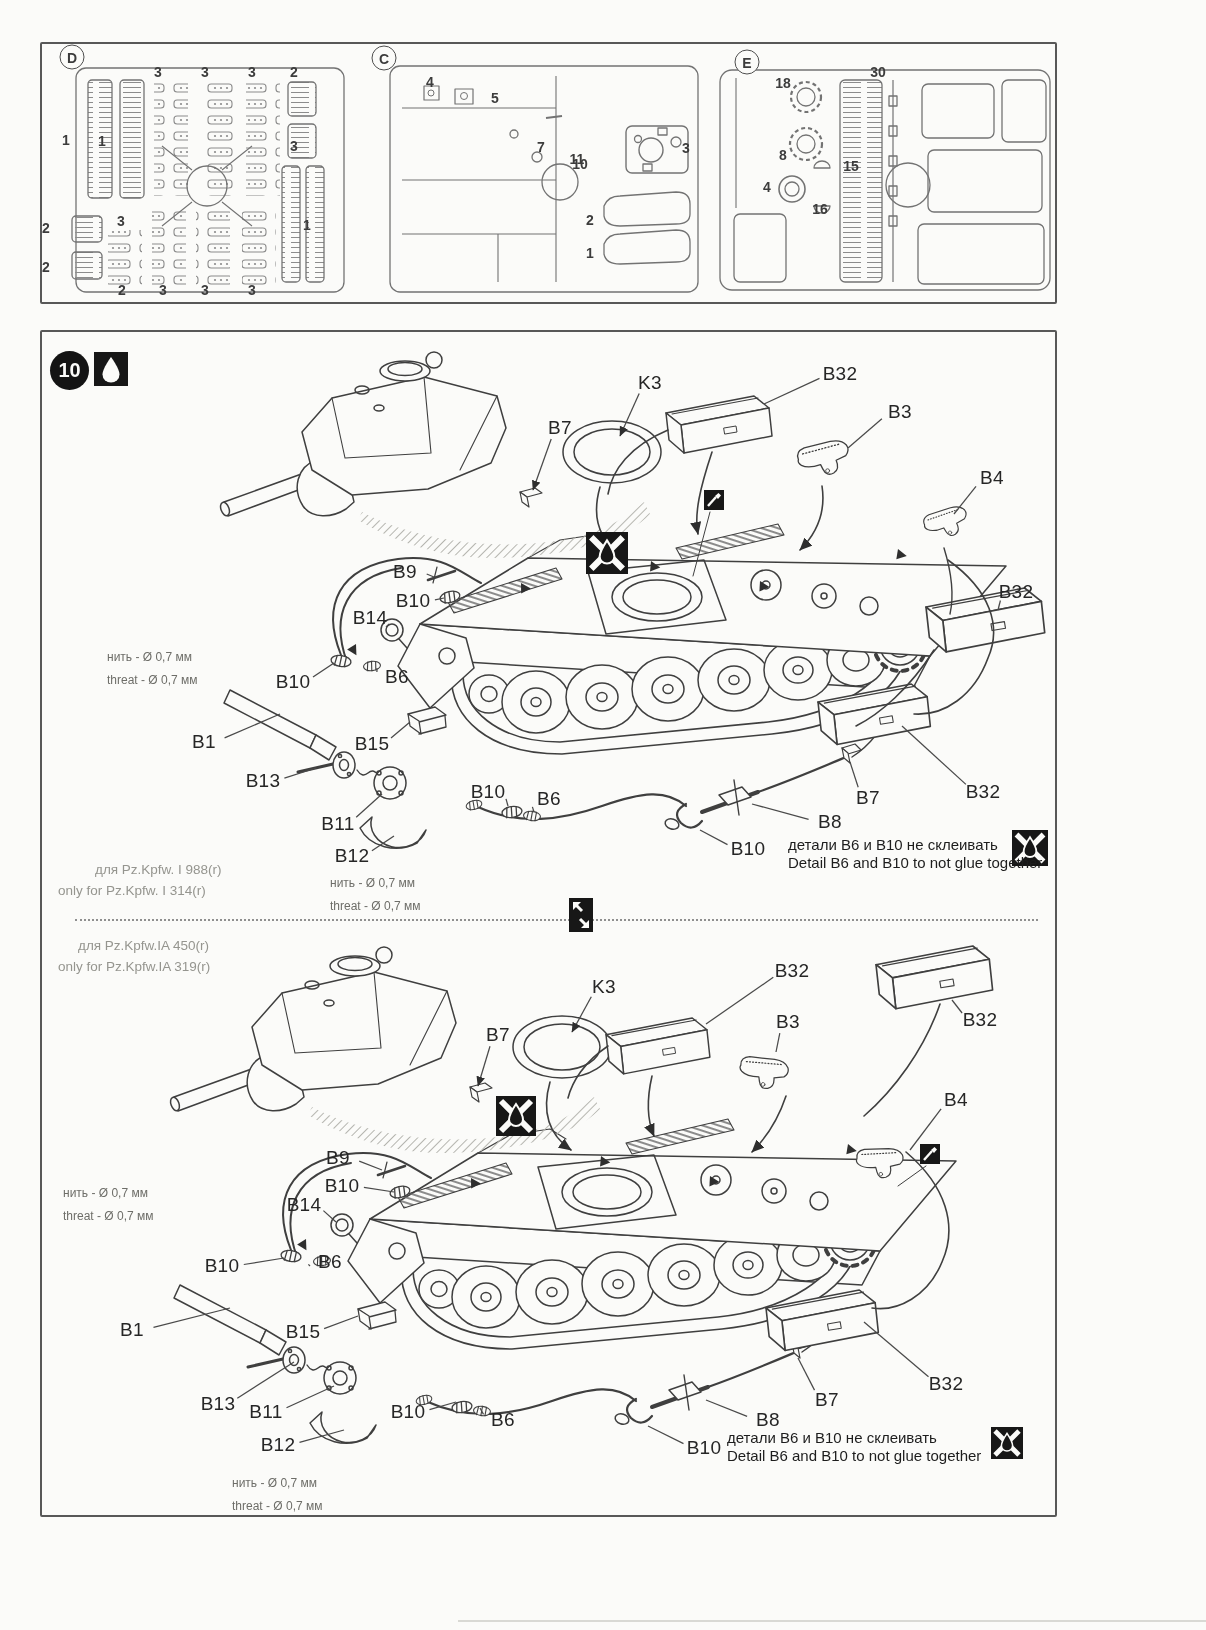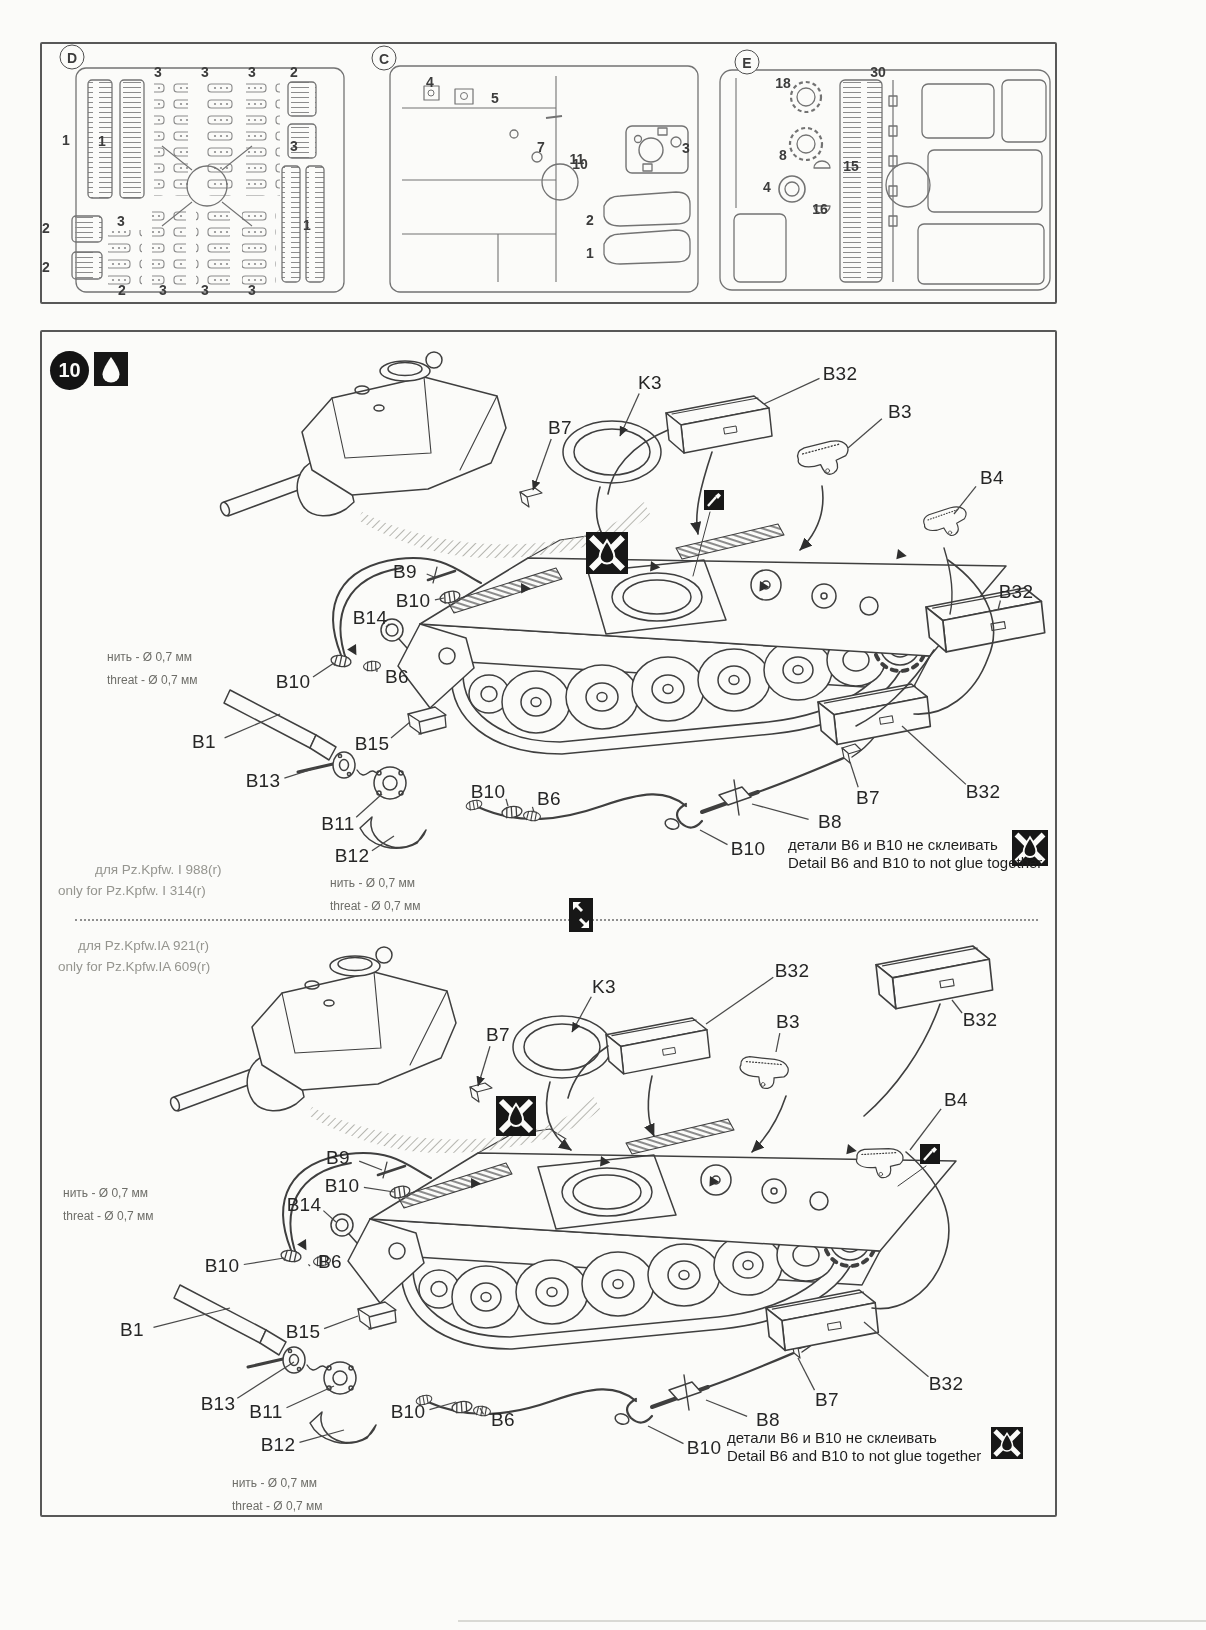--- a/index.html
+++ b/index.html
@@ -452,22 +452,22 @@
     <span class="txt callout" style="left: 263px; top: 781px;">B13</span>
     <span class="txt callout" style="left: 338px; top: 824px;">B11</span>
     <span class="txt callout" style="left: 352px; top: 856px;">B12</span>
     <span class="txt callout" style="left: 488px; top: 792px;">B10</span>
     <span class="txt callout" style="left: 549px; top: 799px;">B6</span>
     <span class="txt callout" style="left: 748px; top: 849px;">B10</span>
     <span class="txt callout" style="left: 830px; top: 822px;">B8</span>
     <span class="txt callout" style="left: 868px; top: 798px;">B7</span>
     <span class="txt callout" style="left: 1016px; top: 592px;">B32</span>
     <span class="txt callout" style="left: 983px; top: 792px;">B32</span>
-    <span class="txt variant" style="left: 78px; top: 938px;">для Pz.Kpfw.IA 921(r)</span>
-    <span class="txt variant" style="left: 58px; top: 959px;">only for Pz.Kpfw.IA 609(r)</span>
+    <span class="txt variant" style="left: 78px; top: 938px;">для Pz.Kpfw.IA 450(r)</span>
+    <span class="txt variant" style="left: 58px; top: 959px;">only for Pz.Kpfw.IA 319(r)</span>
     <div class="txt thread-note" style="left: 63px; top: 1182px;">
       <div>нить - Ø 0,7 мм</div>
       <div>threat - Ø 0,7 мм</div>
     </div>
     <div class="txt thread-note" style="left: 232px; top: 1472px;">
       <div>нить - Ø 0,7 мм</div>
       <div>threat - Ø 0,7 мм</div>
     </div>
     <div class="txt glue-note" style="left: 727px; top: 1429px;">
       <div>детали B6 и B10 не склеивать</div>

